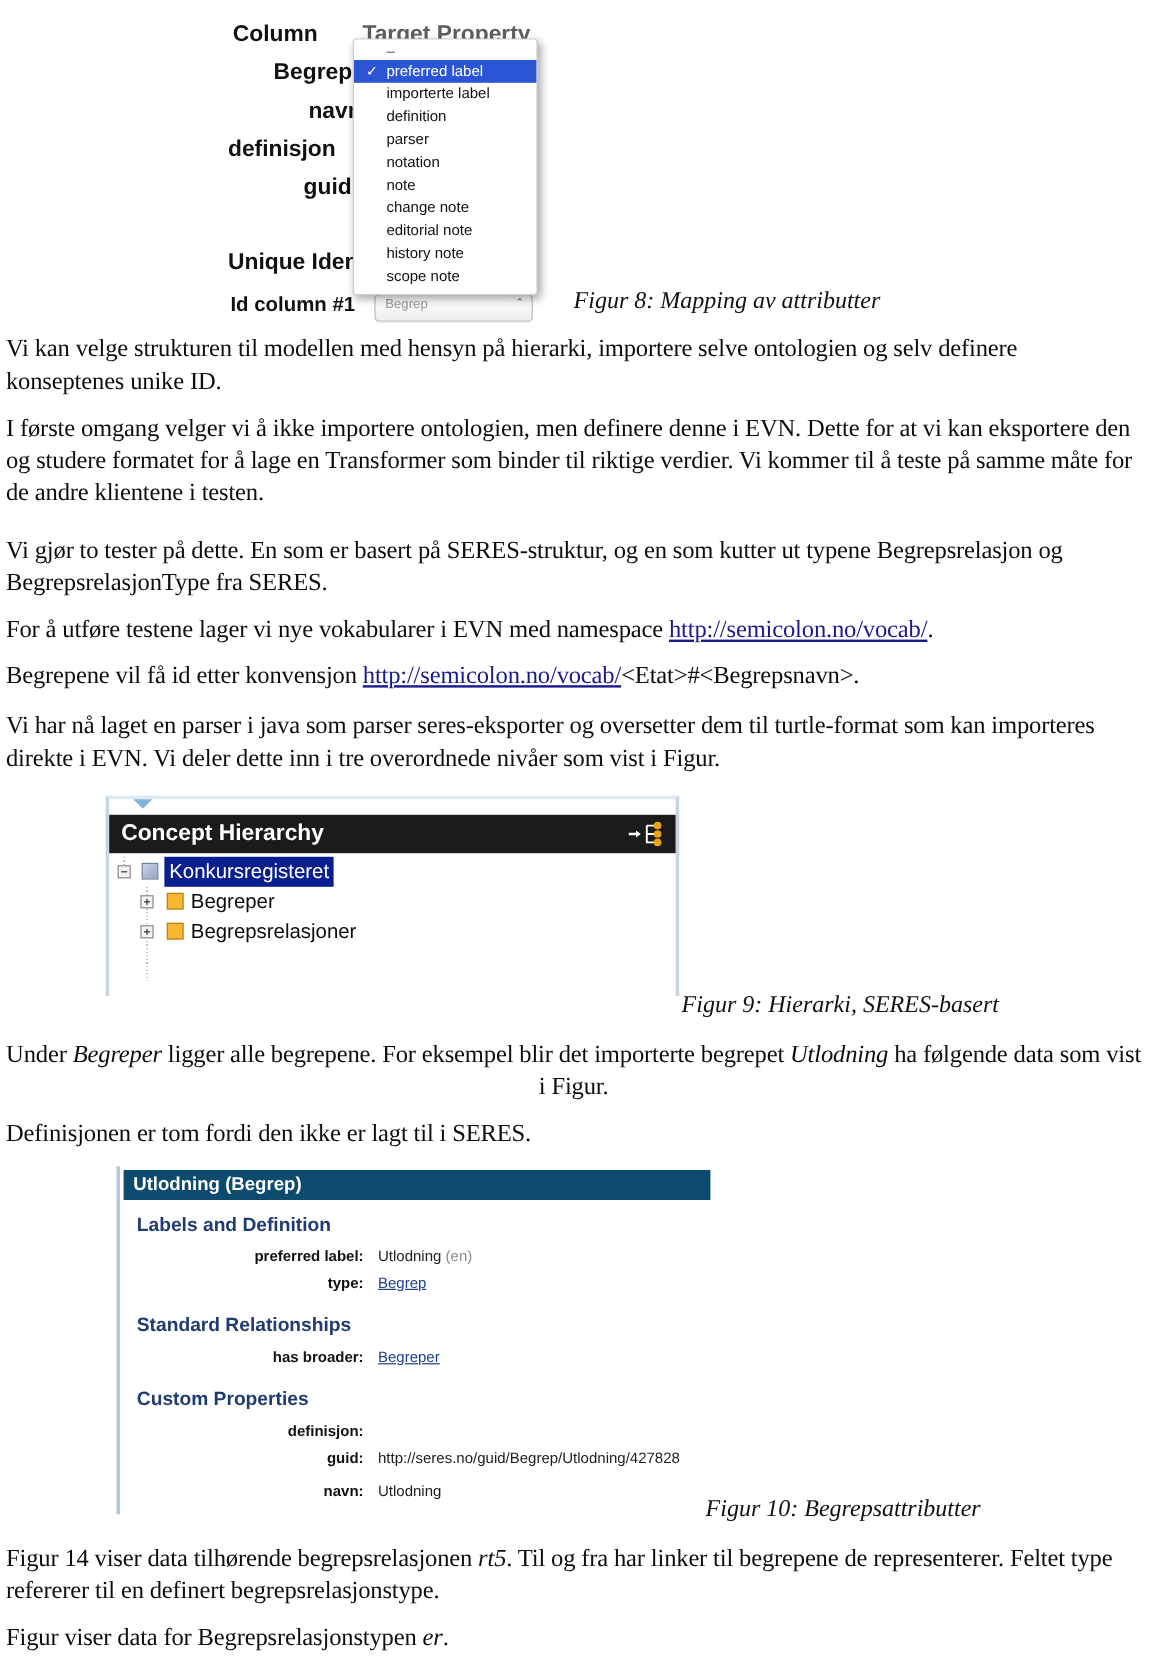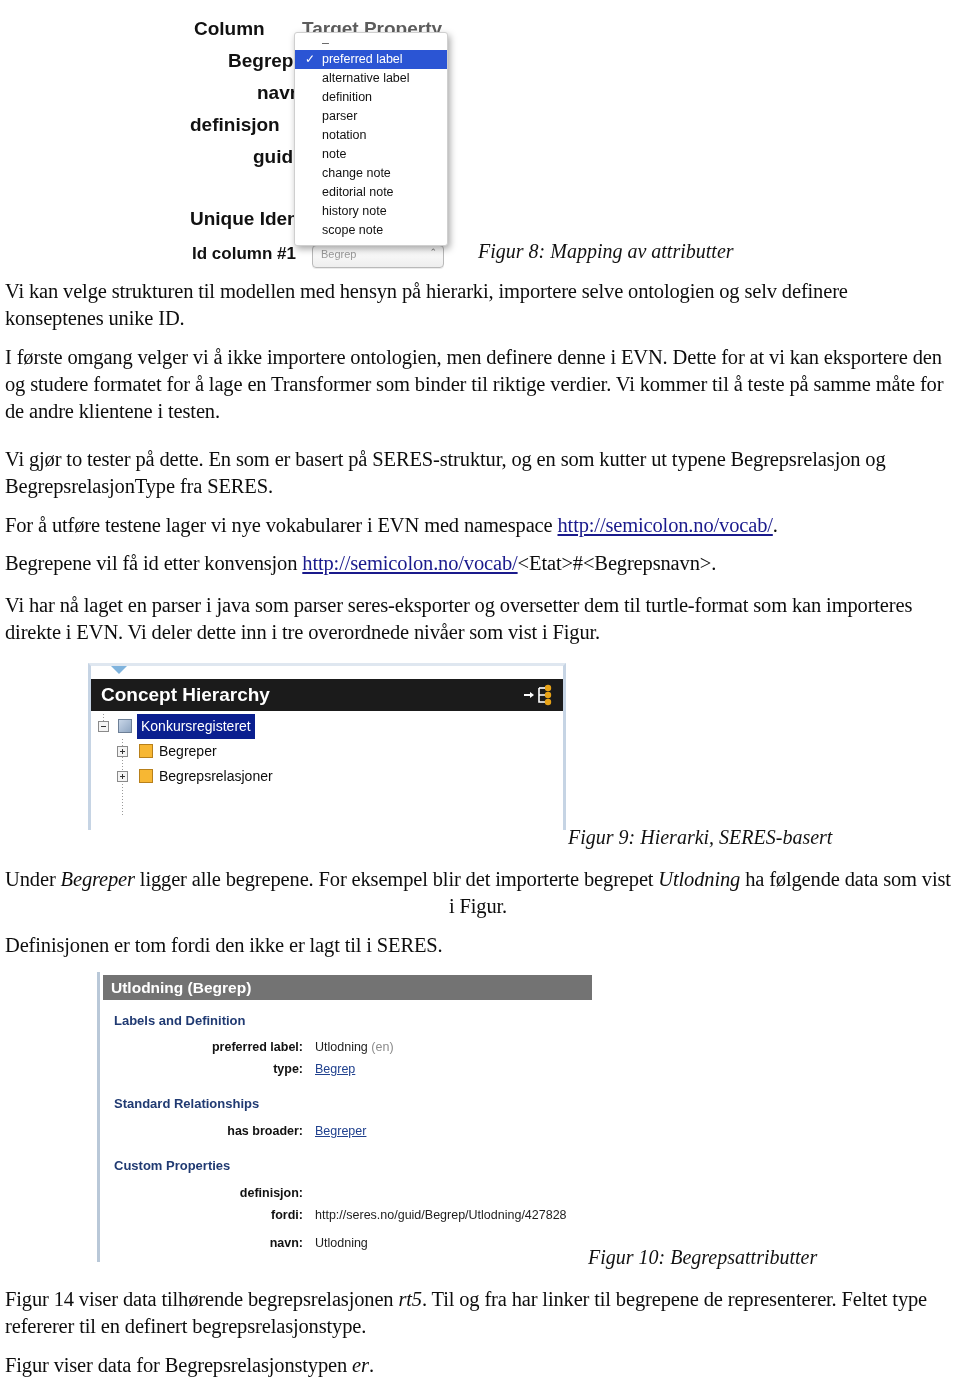--- a/index.html
+++ b/index.html
@@ -160,21 +160,21 @@
   #fig9 .tree {
     position: absolute;
     left: 0;
     top: 48px;
     width: 100%;
   }
   #fig9 .trow {
     position: relative;
     height: 25px;
     line-height: 25px;
-    font-size: 14px;
+    font-size: 17px;
     color: #0b0b0b;
     white-space: nowrap;
   }
   #fig9 .trow .toggle {
     position: absolute;
     top: 7px;
     width: 11px;
     height: 11px;
     border: 1px solid #8a8a8a;
     background: #f4f4f4;
@@ -249,34 +249,34 @@
     background: #ffffff;
     border-left: 3px solid #b9c8d8;
     font-family: "Liberation Sans", sans-serif;
     box-sizing: border-box;
   }
   #fig10 .f10-header {
     position: absolute;
     left: 3px; top: 3px;
     width: 489px;
     height: 25px;
-    background: #737373;
+    background: #0c4a6e;
     color: #ffffff;
     font-weight: bold;
     font-size: 15.5px;
     line-height: 25px;
     padding-left: 8px;
     box-sizing: border-box;
     white-space: nowrap;
   }
   #fig10 .sect {
     position: absolute;
     left: 14px;
     font-weight: bold;
-    font-size: 13px;
+    font-size: 16px;
     color: #203a72;
     white-space: nowrap;
   }
   #fig10 .frow {
     position: absolute;
     left: 0;
     width: 100%;
     height: 19px;
     font-size: 12.5px;
     white-space: nowrap;
@@ -330,21 +330,21 @@
       <span style="position:absolute;left:8px;top:2px;font-family:'Liberation Sans',sans-serif;font-size:11px;color:#9a9a9a;">Begrep</span>
       <span style="position:absolute;right:6px;top:1px;font-size:9px;color:#777;">⌃</span>
     </div>
 
     <div class="menu">
       <div class="mi dash">–</div>
       <div class="mi sel">
         <span class="check">✓</span>
         <span>preferred label</span>
       </div>
-      <div class="mi">alternative label</div>
+      <div class="mi">importerte label</div>
       <div class="mi">definition</div>
       <div class="mi">parser</div>
       <div class="mi">notation</div>
       <div class="mi">note</div>
       <div class="mi">change note</div>
       <div class="mi">editorial note</div>
       <div class="mi">history note</div>
       <div class="mi">scope note</div>
     </div>
   </div>
@@ -444,21 +444,21 @@
     </div>
 
     <div class="sect" style="top:186px;">Custom Properties</div>
 
     <div class="frow" style="top:214px;">
       <span class="k">definisjon:</span>
       <span class="v"></span>
     </div>
 
     <div class="frow" style="top:236px;">
-      <span class="k">fordi:</span>
+      <span class="k">guid:</span>
       <span class="v">http://seres.no/guid/Begrep/Utlodning/427828</span>
     </div>
 
     <div class="frow" style="top:264px;text-decoration:underline;">
       <span class="k">navn:</span>
       <span class="v">Utlodning</span>
     </div>
   </div>
 
   <div class="caption" style="left:588px; top:1246px;">Figur 10: Begrepsattributter</div>

